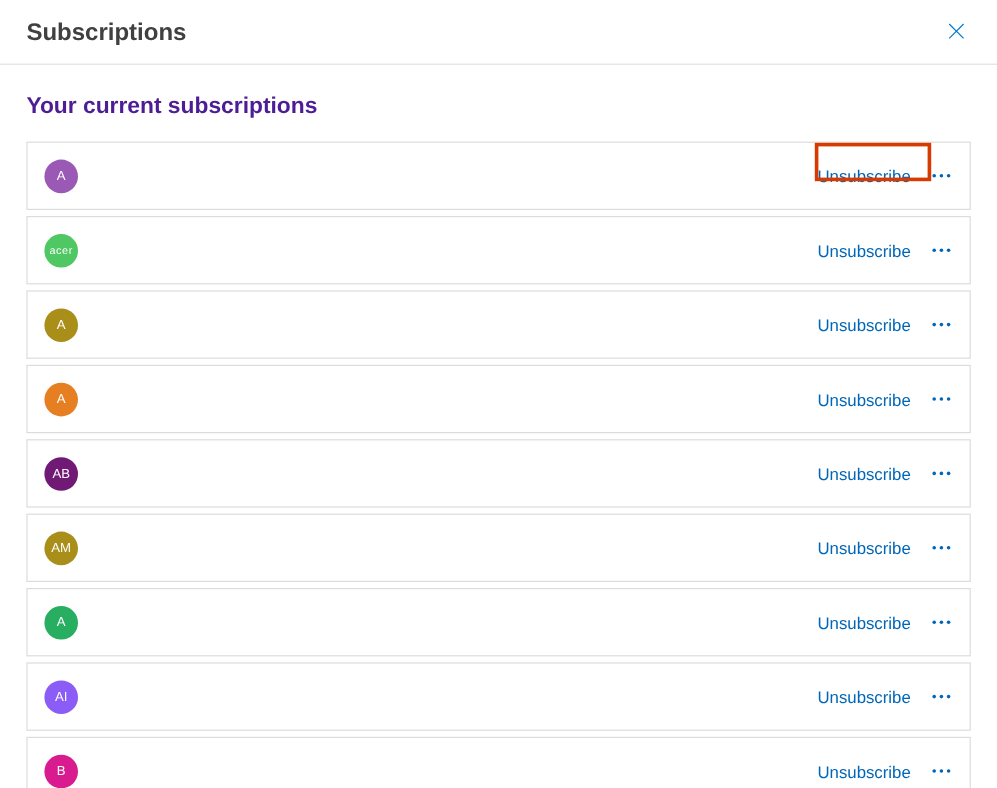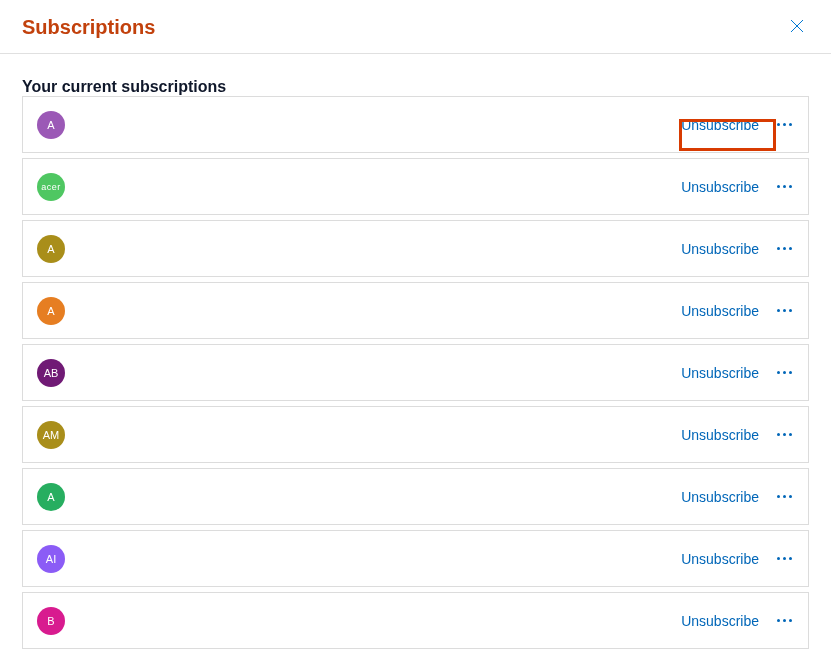--- a/index.html
+++ b/index.html
@@ -18,36 +18,37 @@
     .header {
       display: flex;
       justify-content: space-between;
       align-items: center;
       padding: 14px 22px 12px 22px;
       border-bottom: 1px solid #e0e0e0;
     }
     .header-title {
       font-size: 20px;
       font-weight: 600;
-      color: #c2410c;
+      color: #404040;
     }
     .close-btn {
       color: #0078d4;
       font-size: 18px;
       cursor: pointer;
       padding: 4px;
       line-height: 1;
     }
     .content {
       padding: 24px 22px 0 22px;
     }
     .section-title {
-      font-size: 16px;
+      font-size: 19px;
       font-weight: 600;
-      color: #0f172a;
+      color: #4c1d95;
+      margin-bottom: 18px;
     }
     .subscription-list {
       display: flex;
       flex-direction: column;
       gap: 5px;
     }
     .subscription-row {
       display: flex;
       align-items: center;
       border: 1px solid #dcdcdc;

